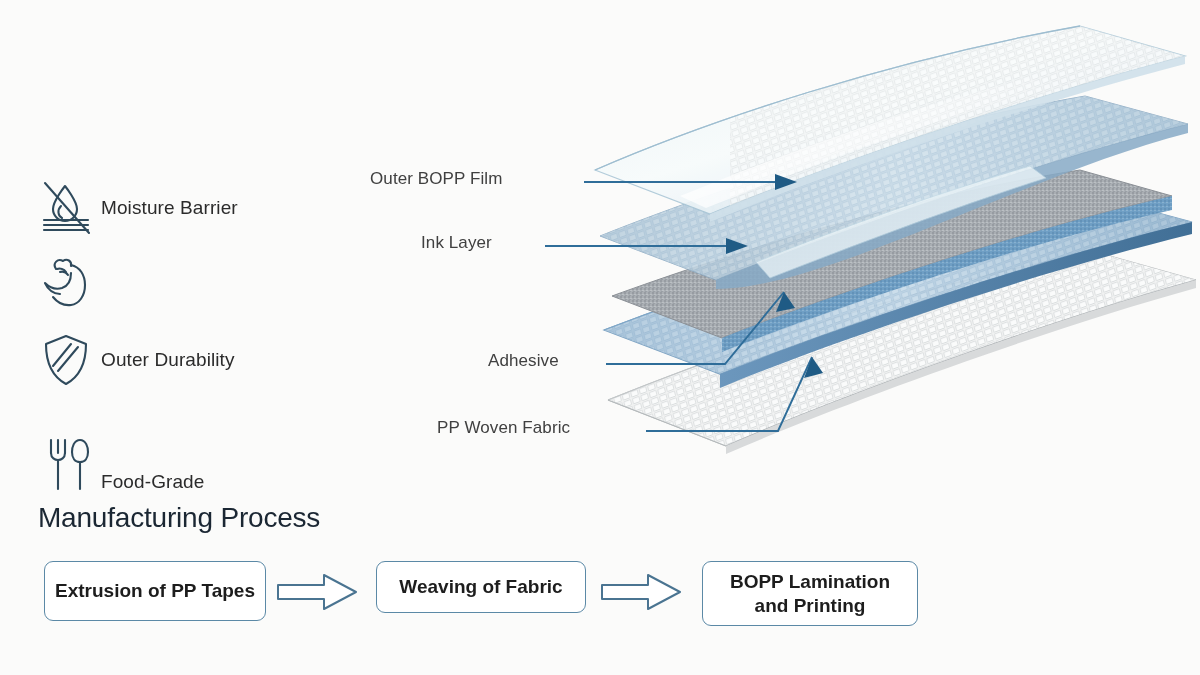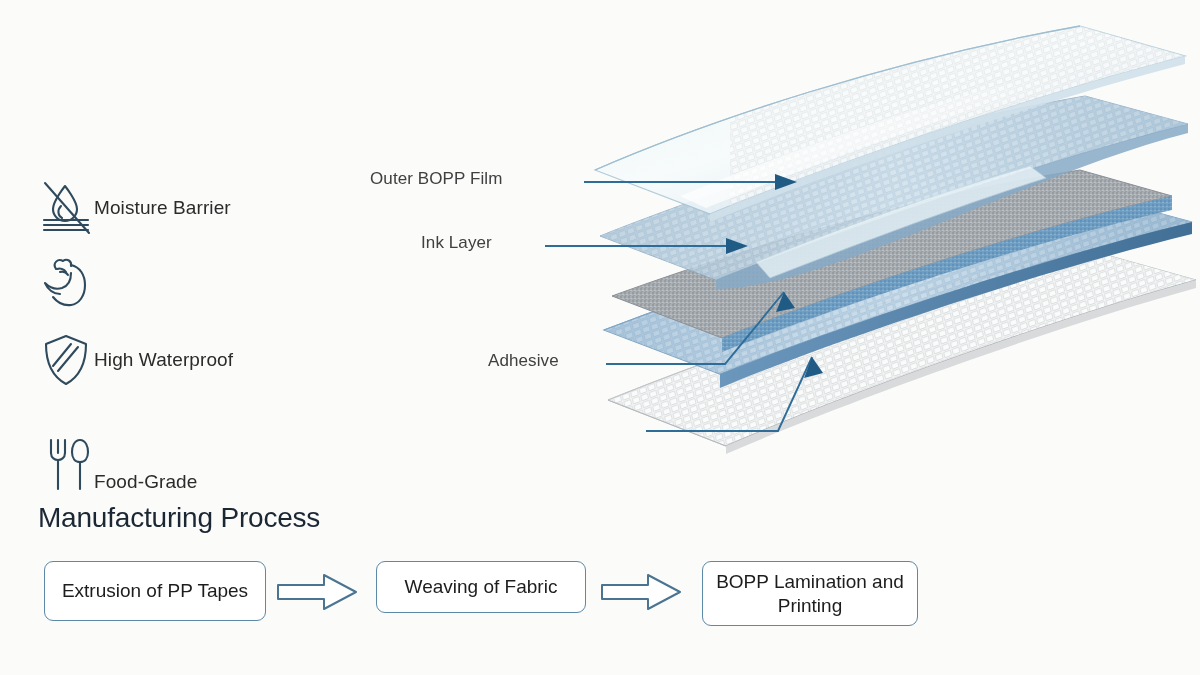--- a/index.html
+++ b/index.html
@@ -47,21 +47,21 @@
   .features {
     position: absolute;
     left: 38px;
     top: 158px;
     width: 300px;
   }
   .feature-row {
     position: absolute;
     display: flex;
     align-items: center;
-    gap: 0;
+    gap: 7px;
     height: 72px;
   }
   .feature-icon {
     width: 56px;
     height: 58px;
     flex: 0 0 56px;
     display: block;
   }
   .feature-label {
     font-size: 19px;
@@ -96,20 +96,21 @@
     pointer-events: none;
   }
 
   
   .flow {
     position: absolute;
     left: 0;
     top: 556px;
     width: 1200px;
     height: 80px;
+    font-weight: bold;
   }
   .flow-box {
     position: absolute;
     box-sizing: border-box;
     border: 1.6px solid #5b89a6;
     border-radius: 9px;
     background: #ffffff;
     display: flex;
     align-items: center;
     justify-content: center;
@@ -288,20 +289,21 @@
       <polygon points="775,174 797,182 775,190"></polygon>
       <polygon points="726,238 748,246 726,254"></polygon>
       <polygon points="784,292 776,312 795,308"></polygon>
       <polygon points="812,357 804,378 823,373"></polygon>
     </g>
   </svg>
 
   <div class="callout" style="left:370px; top:169px;">Outer BOPP Film</div>
   <div class="callout" style="left:421px; top:233px;">Ink Layer</div>
   <div class="callout" style="left:488px; top:351px;">Adhesive</div>
+  <div class="callout" style="left:437px; top:418px;">PP Woven Fabric</div>
 
   <div class="features">
 
     <div class="feature-row" style="top:14px;">
       <svg class="feature-icon" viewBox="0 0 56 58">
         <g fill="none" stroke="#2f4a5c" stroke-width="2.1" stroke-linecap="round" stroke-linejoin="round">
           <path d="M27,7 C27,7 39,22 39,30 A12,12 0 0 1 15,30 C15,22 27,7 27,7 Z"></path>
           <path d="M23,27 C19,31 20,37 24,39"></path>
           <line x1="6" y1="41" x2="50" y2="41"></line>
           <line x1="6" y1="46" x2="50" y2="46"></line>
@@ -328,21 +330,21 @@
     </div>
 
     <div class="feature-row" style="top:166px;">
       <svg class="feature-icon" viewBox="0 0 56 58">
         <g fill="none" stroke="#2f4a5c" stroke-width="2.1" stroke-linecap="round" stroke-linejoin="round">
           <path d="M28,5 L48,13 C48,32 41,46 28,53 C15,46 8,32 8,13 Z"></path>
           <path d="M33,13 L15,35"></path>
           <path d="M40,16 L20,40"></path>
         </g>
       </svg>
-      <div class="feature-label">High Waterproof</div>
+      <div class="feature-label">Outer Durability</div>
     </div>
 
     <div class="feature-row" style="top:263px;align-items:flex-end;">
       <svg class="feature-icon" viewBox="0 0 56 58">
         <g fill="none" stroke="#2f4a5c" stroke-width="2.1" stroke-linecap="round" stroke-linejoin="round">
           <line x1="13" y1="5" x2="13" y2="18"></line>
           <line x1="20" y1="5" x2="20" y2="18"></line>
           <line x1="27" y1="5" x2="27" y2="18"></line>
           <path d="M13,18 C13,23 17,25 20,25 C23,25 27,23 27,18"></path>
           <line x1="20" y1="25" x2="20" y2="54"></line>

